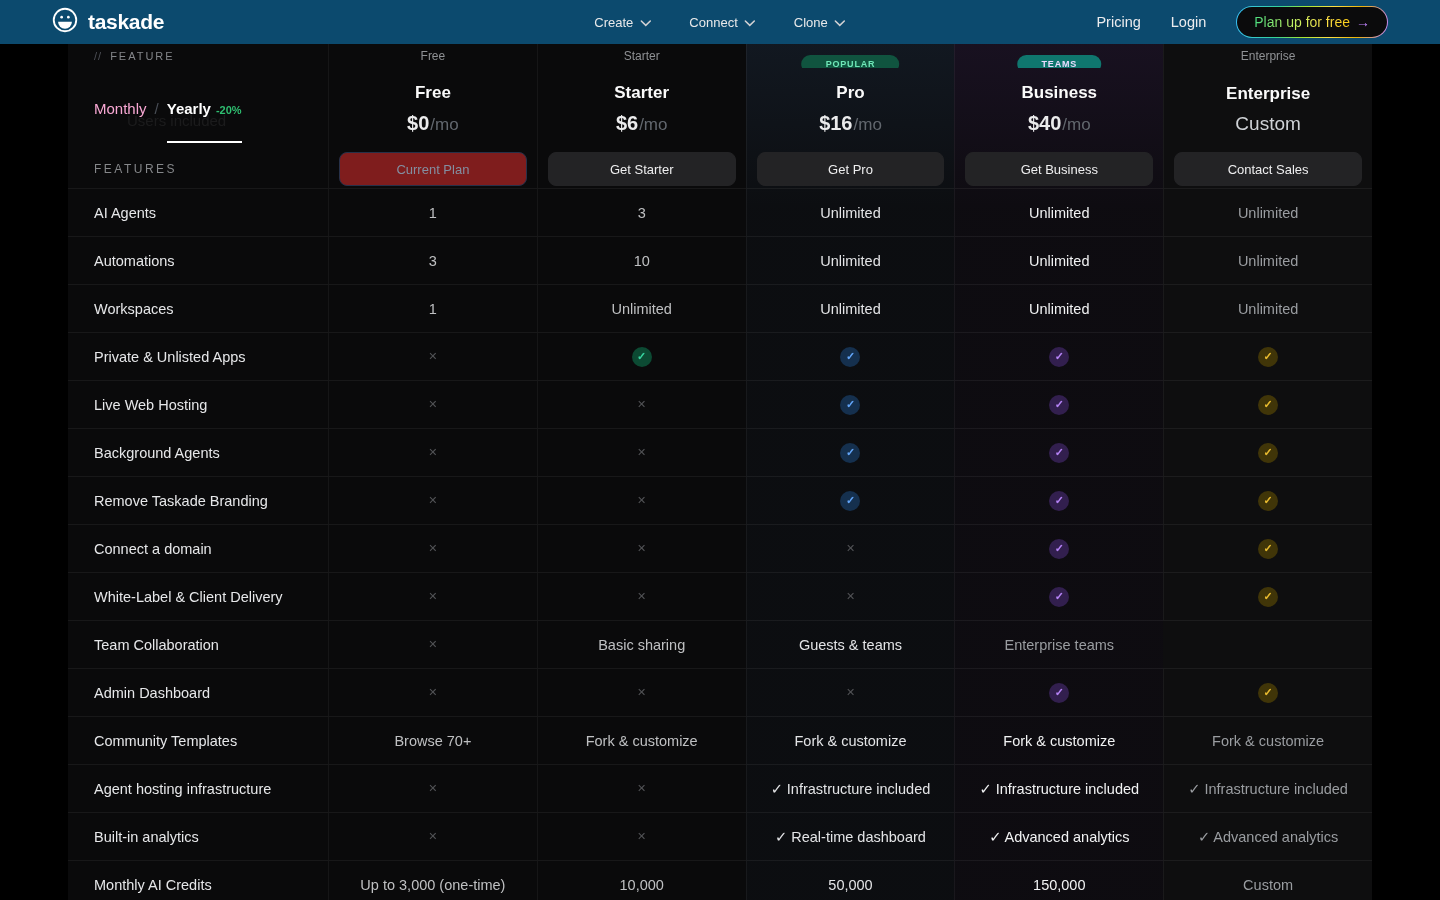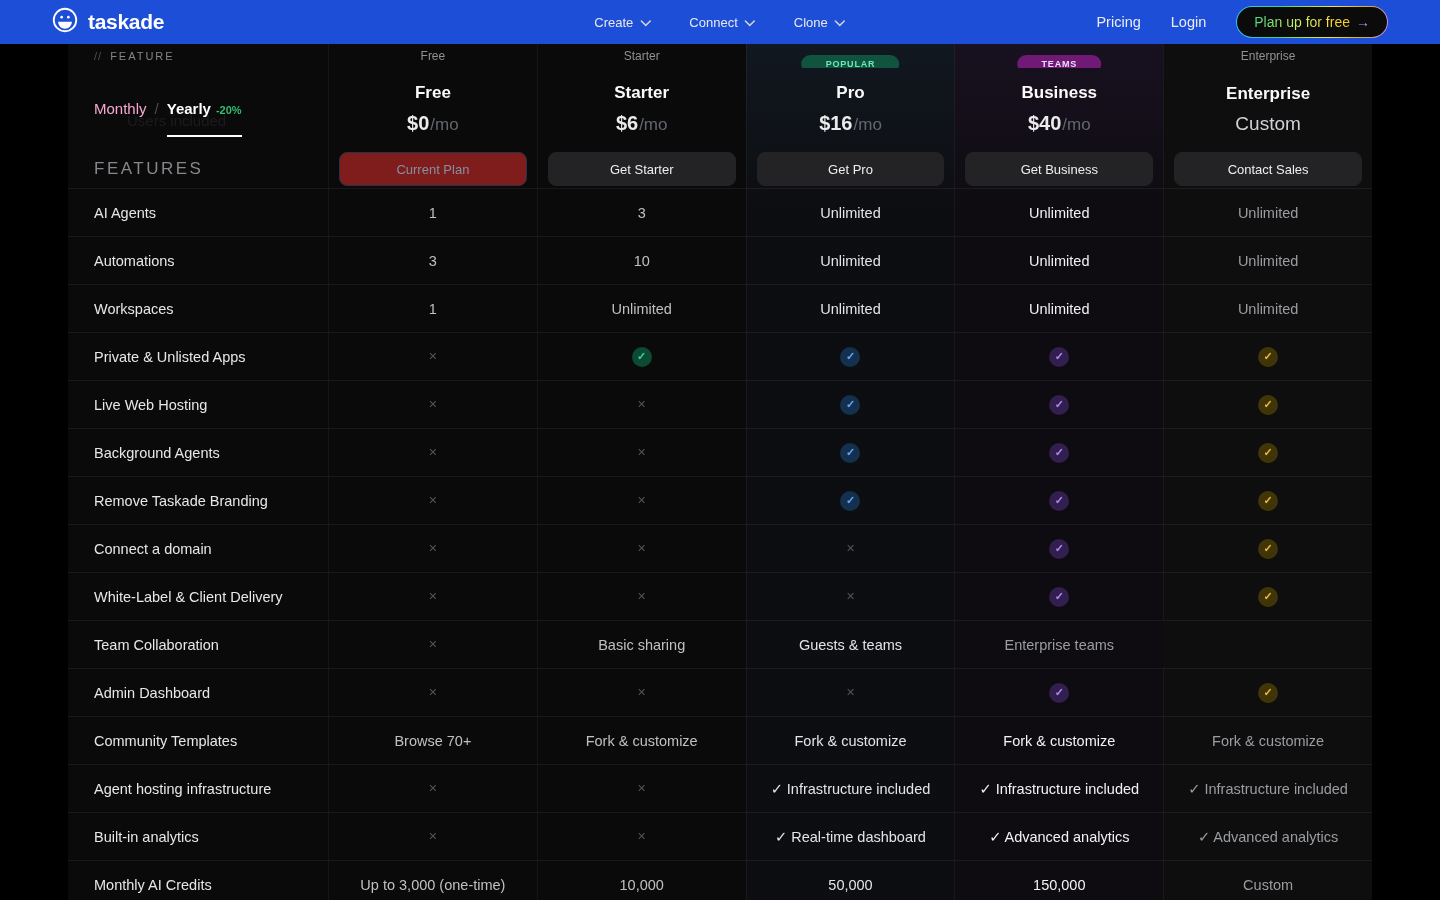--- a/index.html
+++ b/index.html
@@ -1,19 +1,19 @@
 <!DOCTYPE html>
 <html><head>
 <meta charset="utf-8">
 <style>
   * { margin:0; padding:0; box-sizing:border-box; }
   html,body { width:1440px; height:900px; overflow:hidden; background:#000; font-family:"Liberation Sans", sans-serif; }
 
   
-  .nav { position:absolute; left:0; top:0; width:1440px; height:44px; background:#1d4ed8; display:flex; align-items:center; padding:0 52px; z-index:20; }
+  .nav { position:absolute; left:0; top:0; width:1440px; height:44px; background:#0c4a6e; display:flex; align-items:center; padding:0 52px; z-index:20; }
   .brand { display:flex; align-items:center; gap:10px; }
   .brand-word { color:#fff; font-size:21px; font-weight:600; letter-spacing:-0.3px; }
   .nav-center { position:absolute; left:50%; transform:translateX(-50%); display:flex; gap:38px; align-items:center; }
   .nav-item { color:#e9e9ea; font-size:13px; display:flex; align-items:center; gap:7px; cursor:pointer; }
   .nav-right { margin-left:auto; display:flex; align-items:center; gap:30px; }
   .nav-link { color:#ececee; font-size:14.5px; cursor:pointer; }
   .signup { border-radius:999px; padding:1px; background:linear-gradient(100deg,#38bdf8 0%,#34d399 28%,#a3e635 45%,#fde047 62%,#eab308 80%,#c084fc 100%); cursor:pointer; }
   .signup-inner { display:flex; align-items:center; gap:6px; border-radius:999px; background:#0b0b0c; padding:7px 17px; font-size:14px; }
   .signup-text { background:linear-gradient(90deg,#4ade80 0%,#bef264 40%,#fde047 75%,#facc15 100%); -webkit-background-clip:text; background-clip:text; color:transparent; font-weight:500; }
   .signup-arrow { color:#c084fc; font-size:14px; }
@@ -43,26 +43,26 @@
   .plan-name { font-size:17px; font-weight:700; color:#fafafa; margin-bottom:9px; }
   .plan-price .amount { font-size:20px; font-weight:600; color:#ebebec; }
   .plan-price .amount.custom { font-size:19px; font-weight:400; color:#cfd2d6; }
   .plan-price .period { font-size:17px; color:#62676e; margin-left:1px; }
 
   .billing-cell { position:relative; justify-content:flex-start; align-items:flex-start; padding:32px 0 0 26px; }
   .ghost { position:absolute; left:26px; top:44px; font-size:15px; color:rgba(255,255,255,0.07); z-index:0; white-space:nowrap;margin-left:33px; }
   .toggle { position:relative; z-index:1; font-size:15px; display:flex; align-items:baseline; }
   .opt-monthly { color:#f9a8d4; cursor:pointer; }
   .slash { color:#4a4f57; margin:0 8px; }
-  .yearly-wrap { color:#fff; font-weight:600; border-bottom:2px solid #fff; padding-bottom:18px; cursor:pointer; }
+  .yearly-wrap { color:#fff; font-weight:600; border-bottom:2px solid #fff; padding-bottom:24px; cursor:pointer; }
   .discount { color:#2fbf71; font-size:11px; font-weight:600; margin-left:5px; }
 
   
   .cta-row { height:38px; }
-  .features-cell { justify-content:flex-start; padding-left:26px; font-size:17px; letter-spacing:2.5px; color:#85878a; }
+  .features-cell { justify-content:flex-start; padding-left:26px; font-size:12px; letter-spacing:2.5px; color:#85878a; }
   .cta { width:calc(100% - 20px); height:34px; border-radius:8px; font-size:13px; font-family:"Liberation Sans", sans-serif; cursor:pointer; }
   .cta-current { background:#7f1d1d; border:1px solid #273149; color:#848fa1; }
   .cta-solid { background:#232325; border:1px solid #232325; color:#eeeeef; }
 
   
   .frow { height:48px; border-top:1px solid rgba(255,255,255,0.06); }
   .feature-cell { justify-content:flex-start; padding-left:26px; font-size:14.5px; color:#e6e7e9; }
   .val { font-size:14.5px; }
   .col-free, .col-starter { color:#bfc0c2; }
   .col-pro { color:#e3e4e6; }
@@ -131,21 +131,21 @@
   <div class="cell tier-cell vcell">
         <span class="tier-label">Free</span>
       </div>
       <div class="cell tier-cell vcell">
         <span class="tier-label">Starter</span>
       </div>
       <div class="cell tier-cell vcell">
         <span class="badge" style="background: rgb(16, 84, 63); color: rgb(110, 231, 183);">POPULAR</span>
       </div>
       <div class="cell tier-cell vcell">
-        <span class="badge" style="background: #701a75; color: rgb(234, 220, 255);">TEAMS</span>
+        <span class="badge" style="background: #0f766e; color: rgb(234, 220, 255);">TEAMS</span>
       </div>
       <div class="cell tier-cell vcell">
         <span class="tier-label">Enterprise</span>
       </div>
     </div>
 
   <div class="grid plans-row" id="plans-row">
     <div class="cell billing-cell">
       <span class="ghost">Users included</span>
       <div class="toggle">

